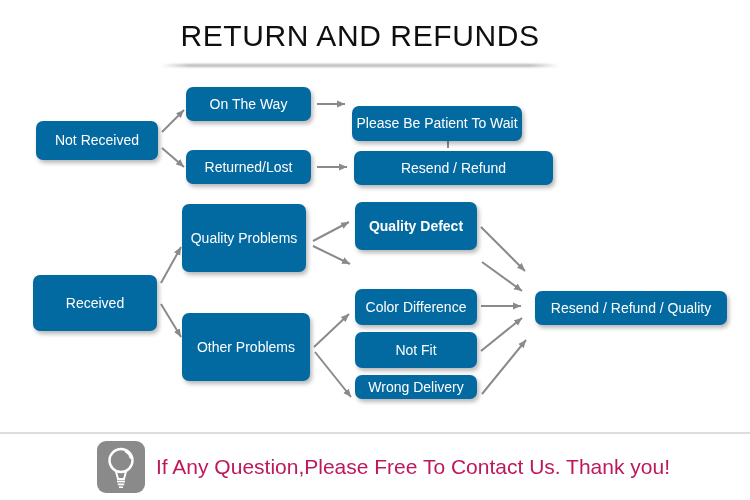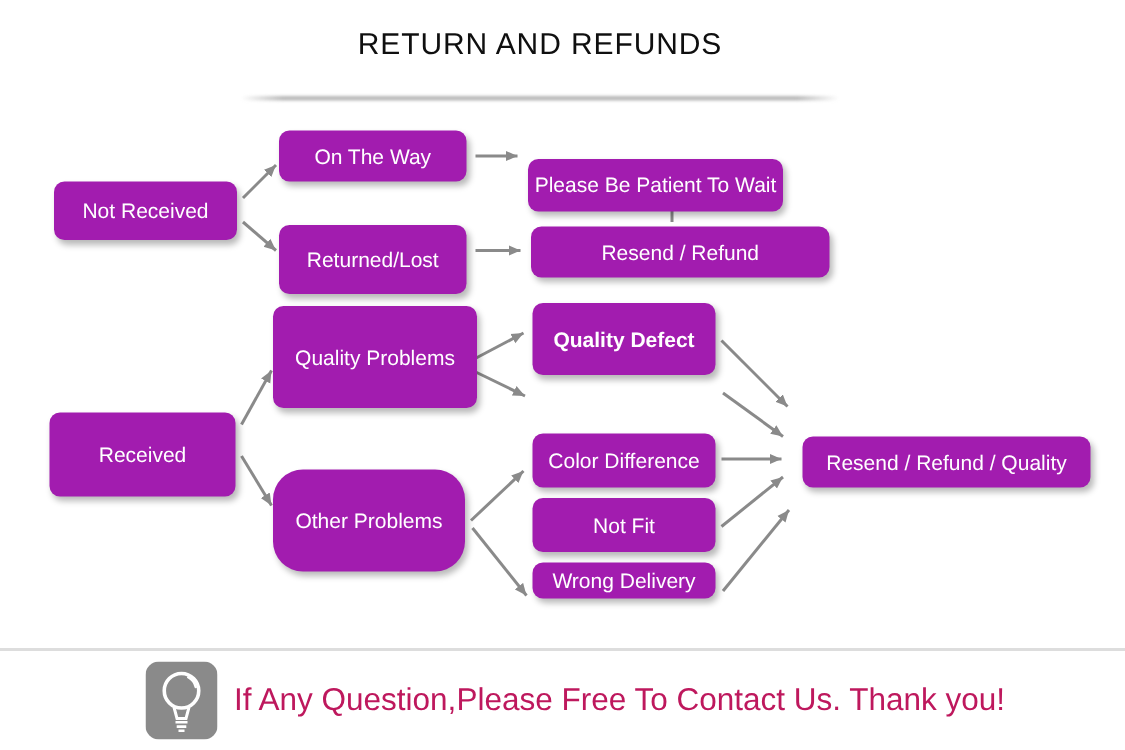--- a/index.html
+++ b/index.html
@@ -2,42 +2,42 @@
 <html><head>
 <meta charset="utf-8">
 <style>
   html,body { margin:0; padding:0; background:#fff; }
   .stage {
     position:relative; width:750px; height:500px; background:#ffffff;
     font-family:"Liberation Sans", sans-serif; overflow:hidden;
   }
   .title {
     position:absolute; top:19px; left:0; width:720px; text-align:center;
-    font-size:20px; letter-spacing:0.6px; color:#0f0f0f; font-weight:400;
+    font-size:30px; letter-spacing:0.6px; color:#0f0f0f; font-weight:400;
   }
   .title-underline {
     position:absolute; left:161px; top:64px; width:398px; height:3px;
     background:linear-gradient(to right, rgba(180,180,180,0), rgba(172,172,172,.85) 7%, rgba(172,172,172,.85) 93%, rgba(180,180,180,0));
     filter:blur(1px);
   }
   .arrows { position:absolute; left:0; top:0; width:750px; height:500px; }
   .node {
-    position:absolute; background:#a21caf; color:#fff; border-radius:7px;
+    position:absolute; background:#0369a1; color:#fff; border-radius:7px;
     box-shadow:2px 3px 4px rgba(0,0,0,0.28);
     display:flex; align-items:center; justify-content:center;
     font-size:14px; text-align:center; line-height:1.15; padding:0 4px; box-sizing:border-box;
   }
   .n-not-received     { left:36px;  top:121px; width:122px; height:39px; }
   .n-on-the-way       { left:186px; top:87px;  width:125px; height:34px; }
-  .n-returned-lost    { left:186px; top:150px; width:125px; height:46px; }
+  .n-returned-lost    { left:186px; top:150px; width:125px; height:34px; }
   .n-please-wait      { left:352px; top:92px;  width:170px; height:35px;margin-top:14px; }
   .n-resend-refund    { left:354px; top:151px; width:199px; height:34px; }
   .n-received         { left:33px;  top:275px; width:124px; height:56px; }
-  .n-quality-problems { left:182px; top:204px; width:136px; height:68px; }
-  .n-other-problems   { left:182px; top:313px; width:128px; height:68px;border-radius:20px; }
+  .n-quality-problems { left:182px; top:204px; width:124px; height:68px; }
+  .n-other-problems   { left:182px; top:313px; width:128px; height:68px; }
   .n-quality-defect   { left:355px; top:202px; width:122px; height:48px;font-weight:bold; }
   .n-damage           { left:355px; top:246px; width:122px; height:36px; }
   .n-color-difference { left:355px; top:289px; width:122px; height:36px; }
   .n-not-fit          { left:355px; top:332px; width:122px; height:36px; }
   .n-wrong-delivery   { left:355px; top:375px; width:122px; height:24px; }
   .n-resend-discount  { left:535px; top:291px; width:192px; height:34px; }
   .divider {
     position:absolute; left:0; top:432px; width:750px; height:2px; background:#dddddd;
   }
   .footer-icon { position:absolute; left:97px; top:441px; width:48px; height:52px; }

